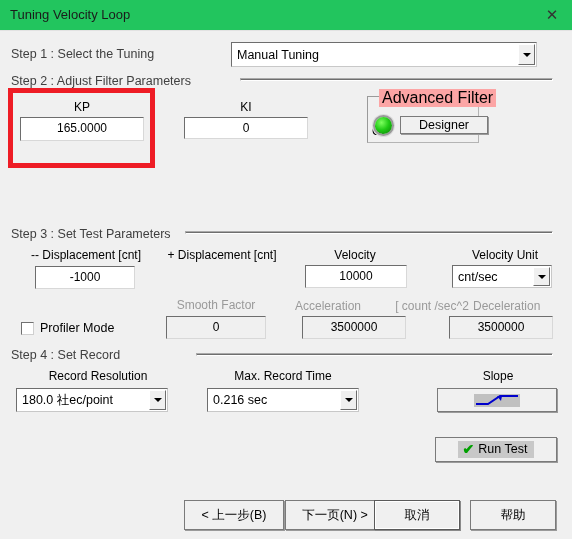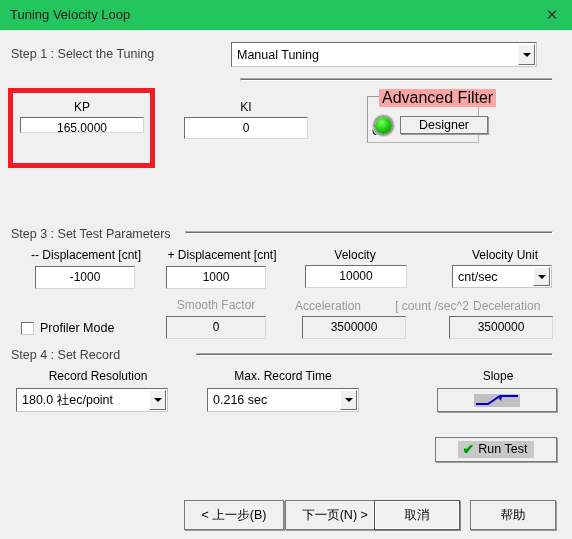--- a/index.html
+++ b/index.html
@@ -245,24 +245,25 @@
 
   <div class="step-label" style="left:11px; top:47px;">Step 1 : Select the  Tuning</div>
 
   <div class="combo" style="left:231px; top:42px; width:306px; height:25px;">
     <span class="cval">Manual Tuning</span>
     <span class="carrow">
         <i></i>
       </span>
   </div>
 
+  <div class="step-label" style="left:11px; top:74px;">Step 2 :  Adjust Filter Parameters</div>
   <div class="step-rule" style="left:240px; top:78px; width:313px;"></div>
 
   <div class="fld-label" style="left:20px; top:100px; width:124px;">KP</div>
-  <div class="textbox" style="left:20px; top:117px; width:124px; height:16px;">165.0000</div>
+  <div class="textbox" style="left:20px; top:117px; width:124px; height:24px;">165.0000</div>
 
   <div class="fld-label" style="left:184px; top:100px; width:124px;">KI</div>
   <div class="textbox" style="left:184px; top:117px; width:124px; height:22px;">0</div>
 
   <div class="groupbox" style="left:367px; top:96px; width:112px; height:47px;">
     <span class="gb-title">Advanced Filter</span>
     <span style="position:absolute; left:4px; top:3px; font-size:12px;margin-top:24px;">ON</span>
     <span class="led" style="left:7px; top:20px;"></span>
     <div class="btn simple" style="left:32px; top:19px; width:88px; height:18px;">
       <span>Designer</span>
@@ -271,21 +272,20 @@
 
   <div class="redbox" style="left:8px; top:88px; width:147px; height:80px;"></div>
 
   <div class="step-label" style="left:11px; top:227px;">Step 3 : Set Test  Parameters</div>
   <div class="step-rule" style="left:185px; top:231px; width:368px;"></div>
 
   <div class="fld-label" style="left:16px; top:248px; width:140px;">-- Displacement [cnt]</div>
   <div class="textbox" style="left:35px; top:266px; width:100px; height:23px;">-1000</div>
 
   <div class="fld-label" style="left:152px; top:248px; width:140px;">+ Displacement [cnt]</div>
-  <div class="textbox" style="left:166px; top:266px; width:100px; height:23px;">1000</div>
 
   <div class="fld-label" style="left:305px; top:248px; width:100px;">Velocity</div>
   <div class="textbox" style="left:305px; top:265px; width:102px; height:23px;">10000</div>
 
   <div class="fld-label" style="left:450px; top:248px; width:110px;">Velocity Unit</div>
   <div class="combo" style="left:452px; top:265px; width:100px; height:23px;">
     <span class="cval">cnt/sec</span>
     <span class="carrow">
         <i></i>
       </span>

